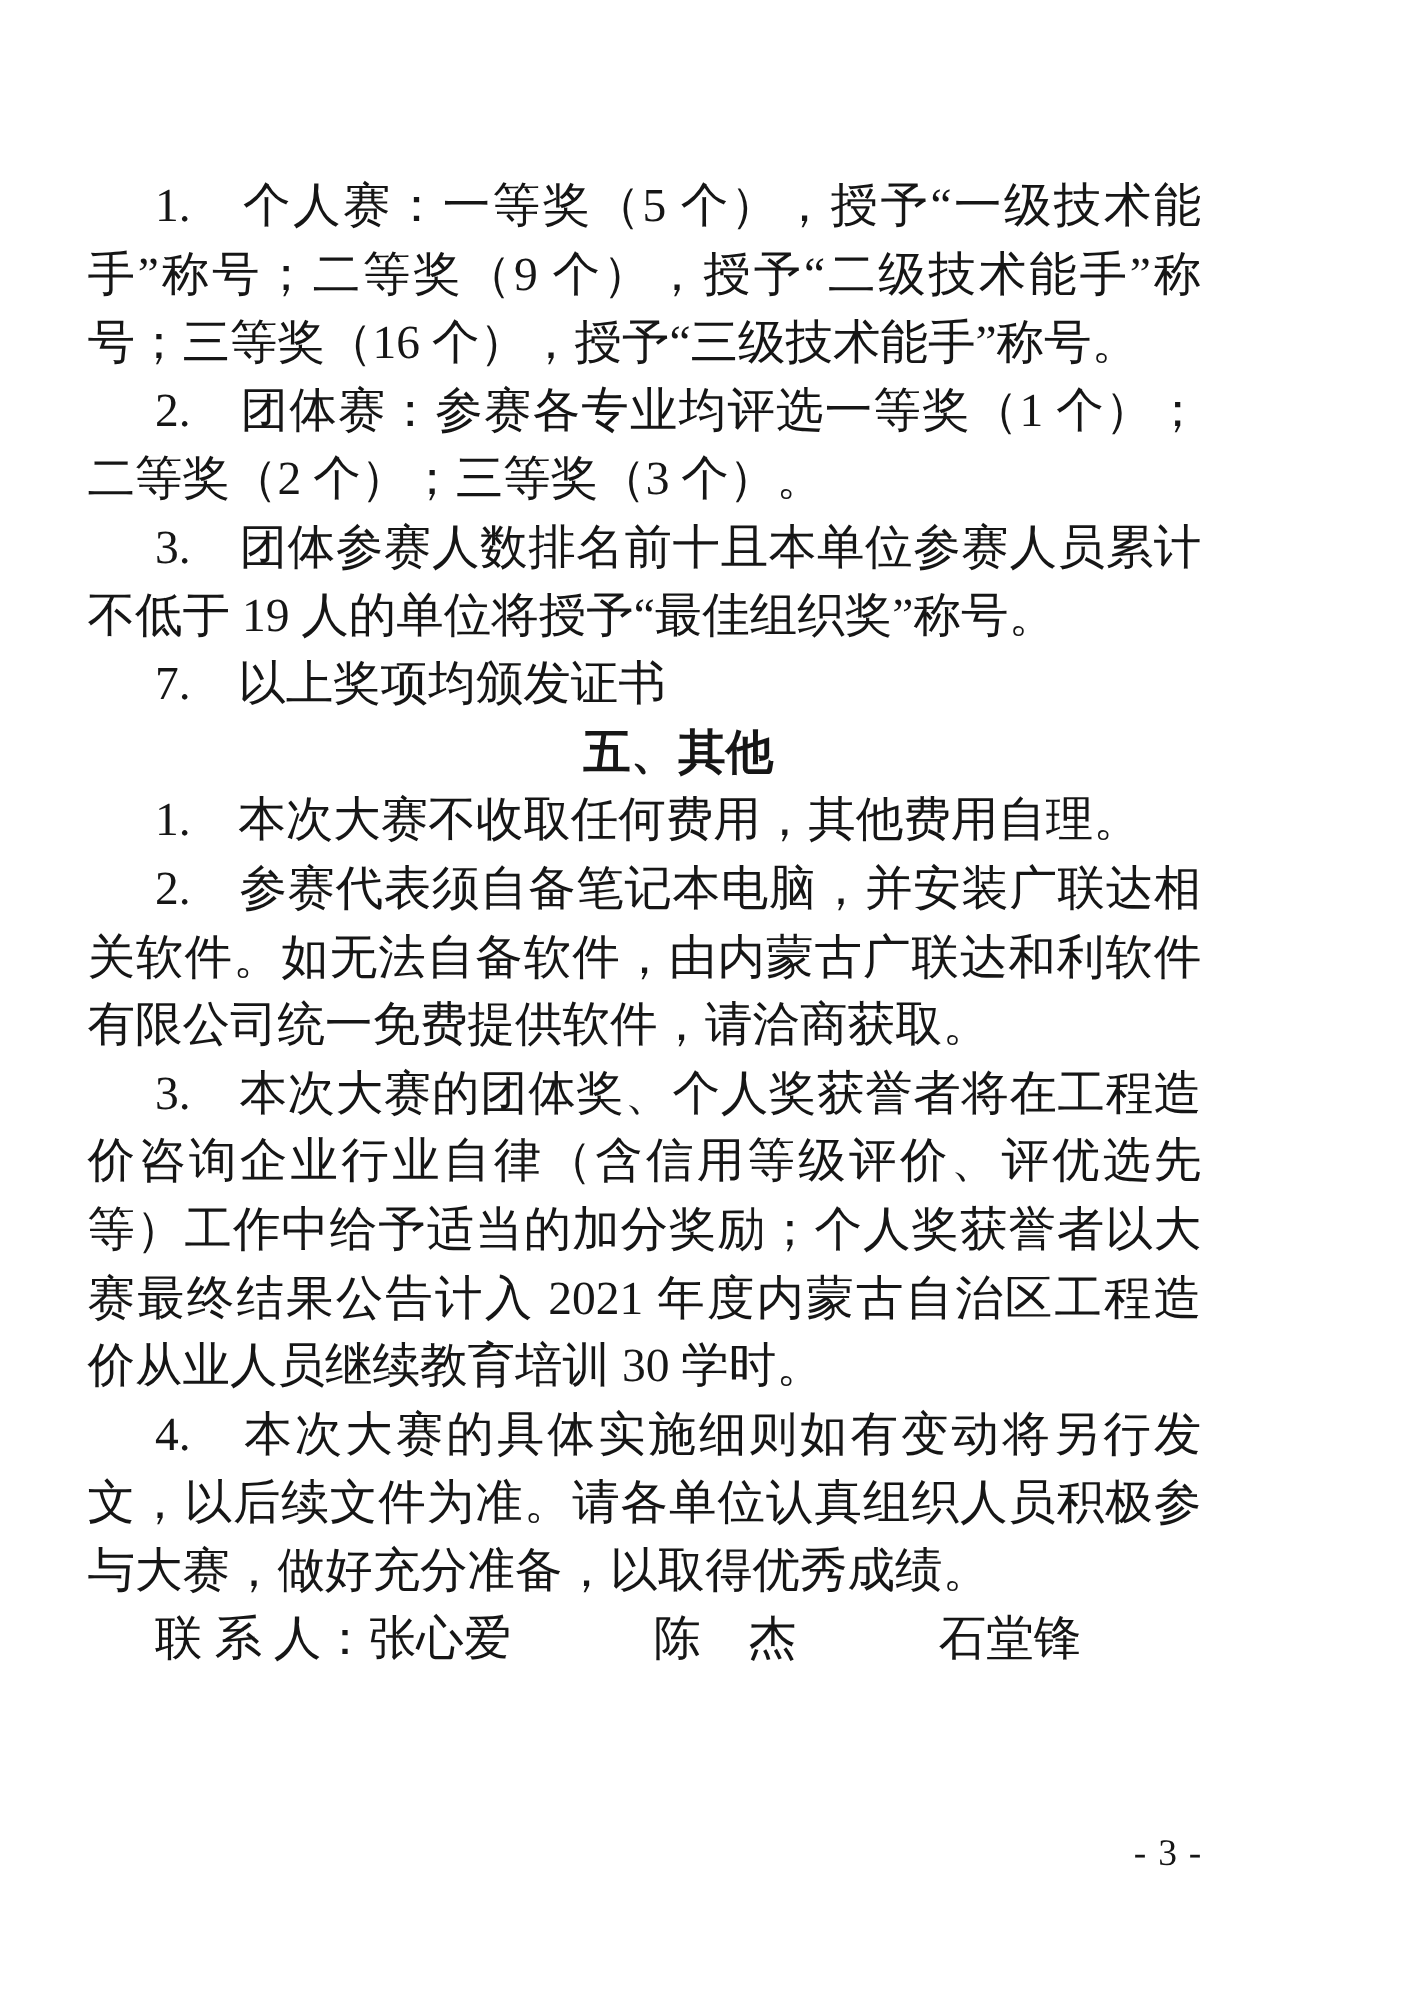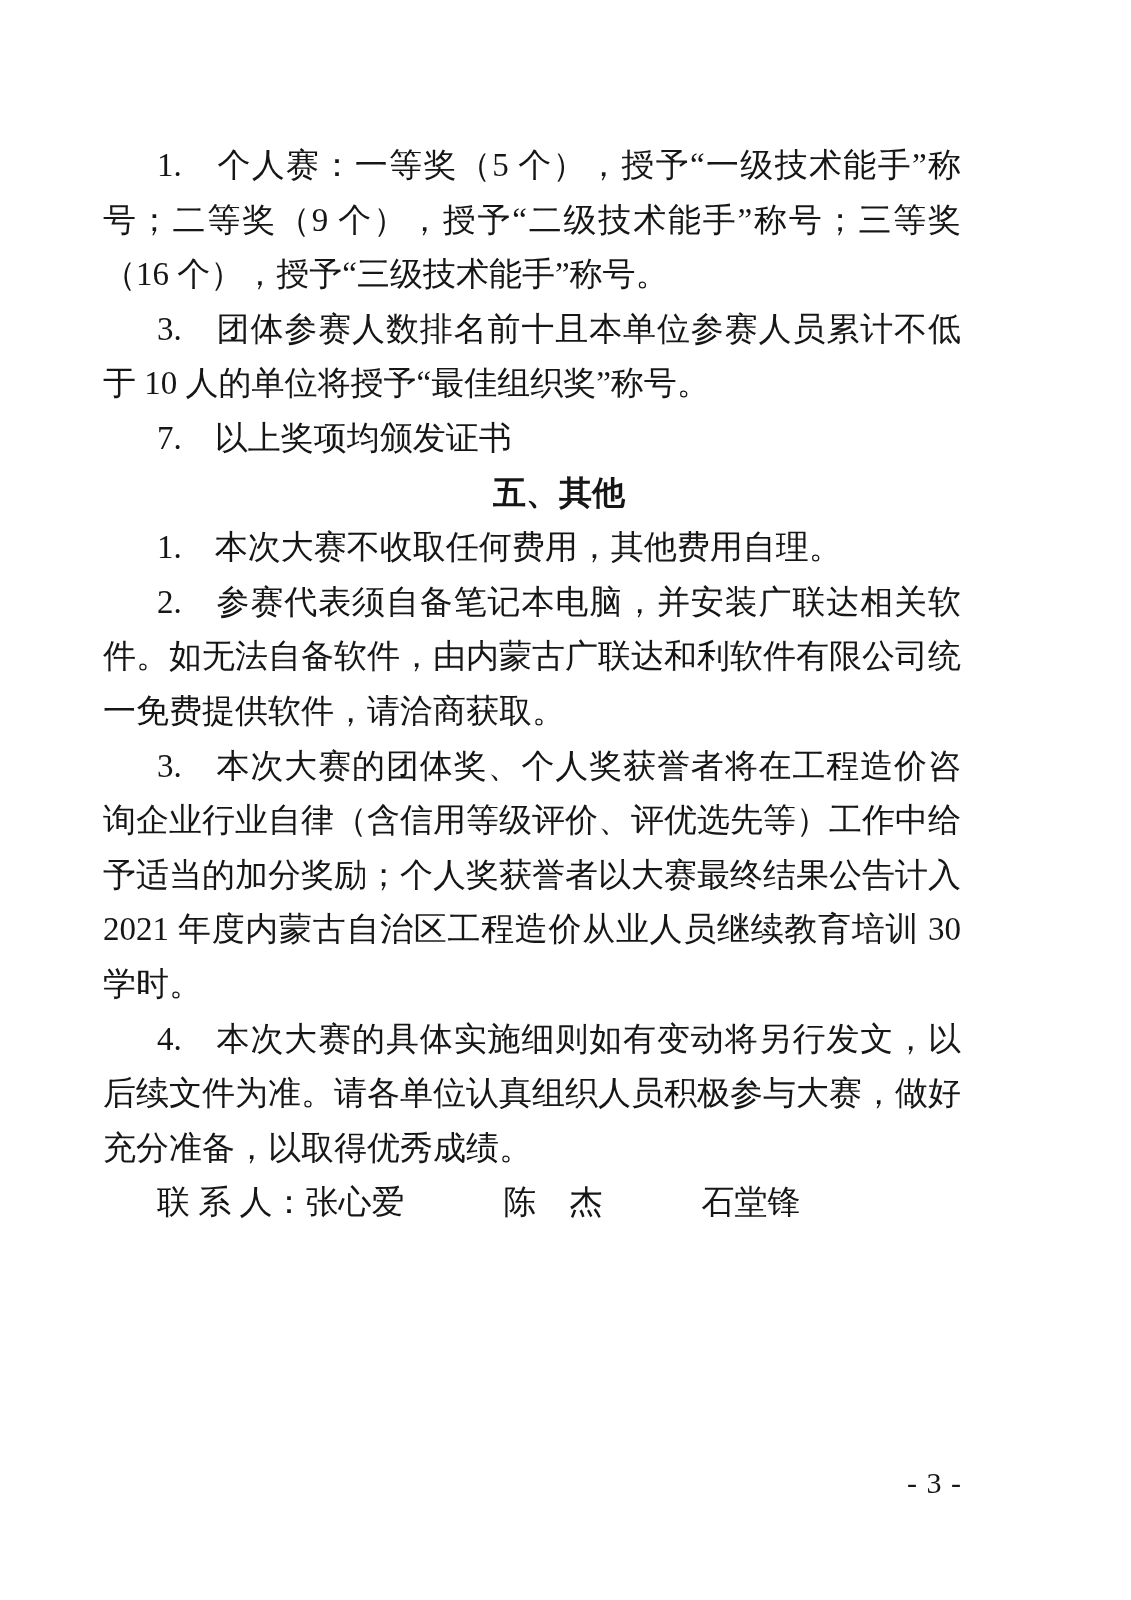--- a/index.html
+++ b/index.html
@@ -10,22 +10,22 @@
   .page {
     position: relative;
     width: 1131px;
     height: 1600px;
     background: #ffffff;
     overflow: hidden;
     font-family: "Liberation Serif", "DejaVu Serif", serif;
     color: #161616;
   }
   .doc {
-    padding: 138px 170px 0 103px;
-    font-size: 33px;
+    padding: 138px 170px 0 70px;
+    font-size: 38px;
     line-height: 54.6px;
   }
   .doc p {
     margin: 0;
     text-align: justify;
     text-justify: inter-ideograph;
     text-indent: 54px;
     word-break: break-all;
   }
   .doc p.hd {
@@ -41,21 +41,22 @@
     color: #161616;
     letter-spacing: 1px;
   }
 </style>
 </head>
 <body>
 
 <div class="page">
   <div class="doc">
     <p>1.　个人赛：一等奖（5 个），授予“一级技术能手”称号；二等奖（9 个），授予“二级技术能手”称号；三等奖（16 个），授予“三级技术能手”称号。</p>
-    <p>3.　团体参赛人数排名前十且本单位参赛人员累计不低于 10 人的单位将授予“最佳组织奖”称号。</p>
+    <p>2.　团体赛：参赛各专业均评选一等奖（1 个）；二等奖（2 个）；三等奖（3 个）。</p>
+    <p>3.　团体参赛人数排名前十且本单位参赛人员累计不低于 19 人的单位将授予“最佳组织奖”称号。</p>
     <p>7.　以上奖项均颁发证书</p>
     <p class="hd">五、其他</p>
     <p>1.　本次大赛不收取任何费用，其他费用自理。</p>
     <p>2.　参赛代表须自备笔记本电脑，并安装广联达相关软件。如无法自备软件，由内蒙古广联达和利软件有限公司统一免费提供软件，请洽商获取。</p>
     <p>3.　本次大赛的团体奖、个人奖获誉者将在工程造价咨询企业行业自律（含信用等级评价、评优选先等）工作中给予适当的加分奖励；个人奖获誉者以大赛最终结果公告计入 2021 年度内蒙古自治区工程造价从业人员继续教育培训 30 学时。</p>
     <p>4.　本次大赛的具体实施细则如有变动将另行发文，以后续文件为准。请各单位认真组织人员积极参与大赛，做好充分准备，以取得优秀成绩。</p>
     <p>联 系 人：张心爱　　　陈　杰　　　石堂锋</p>
   </div>
   <div class="page-number">- 3 -</div>
 </div>

